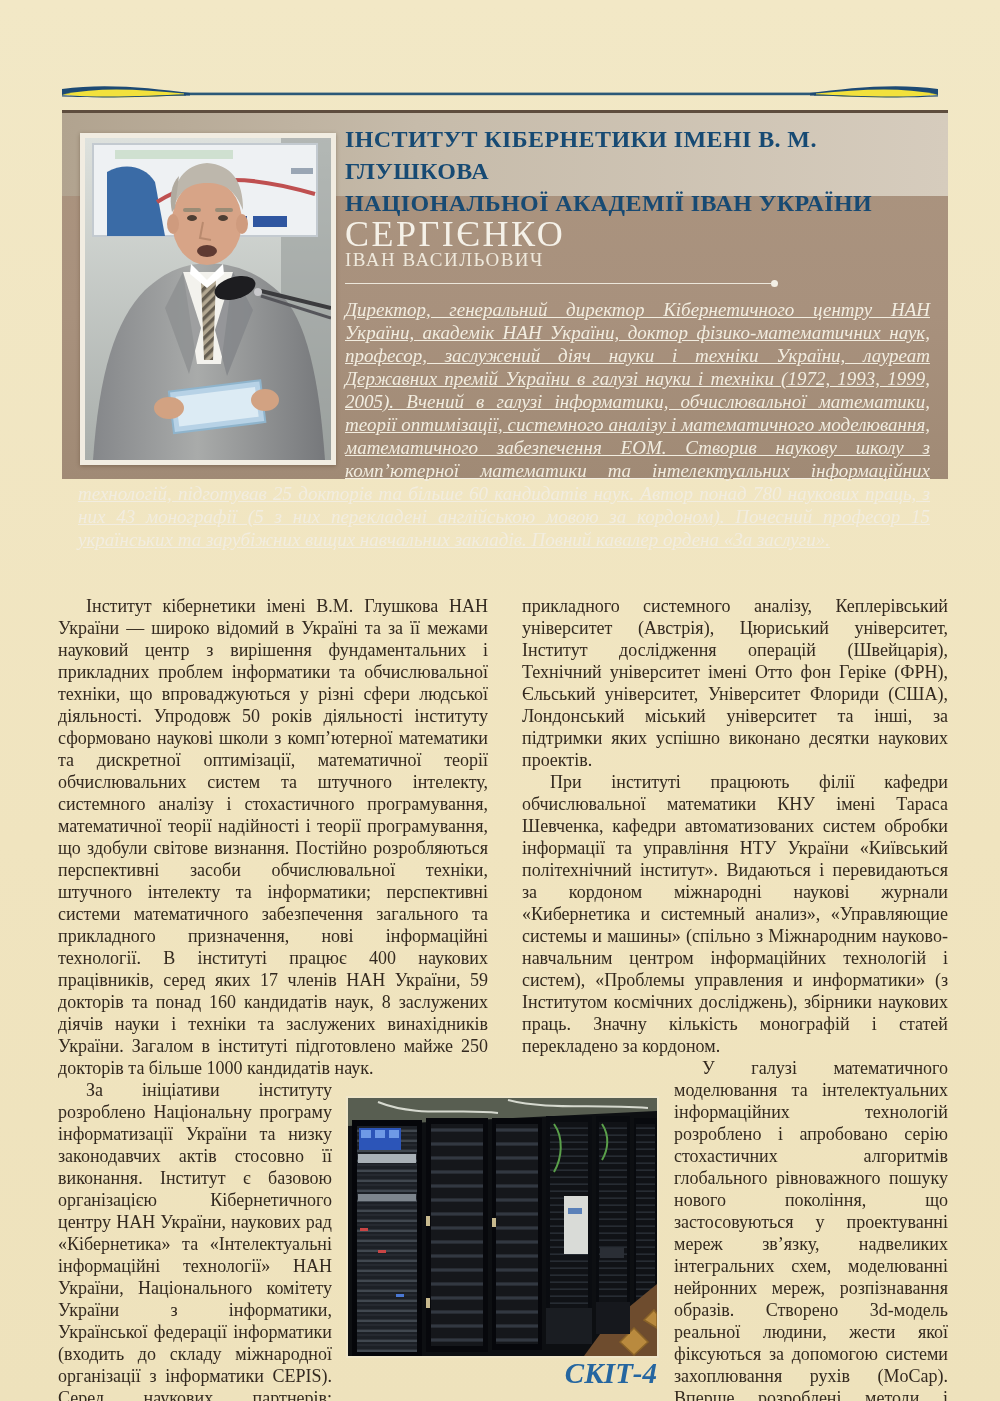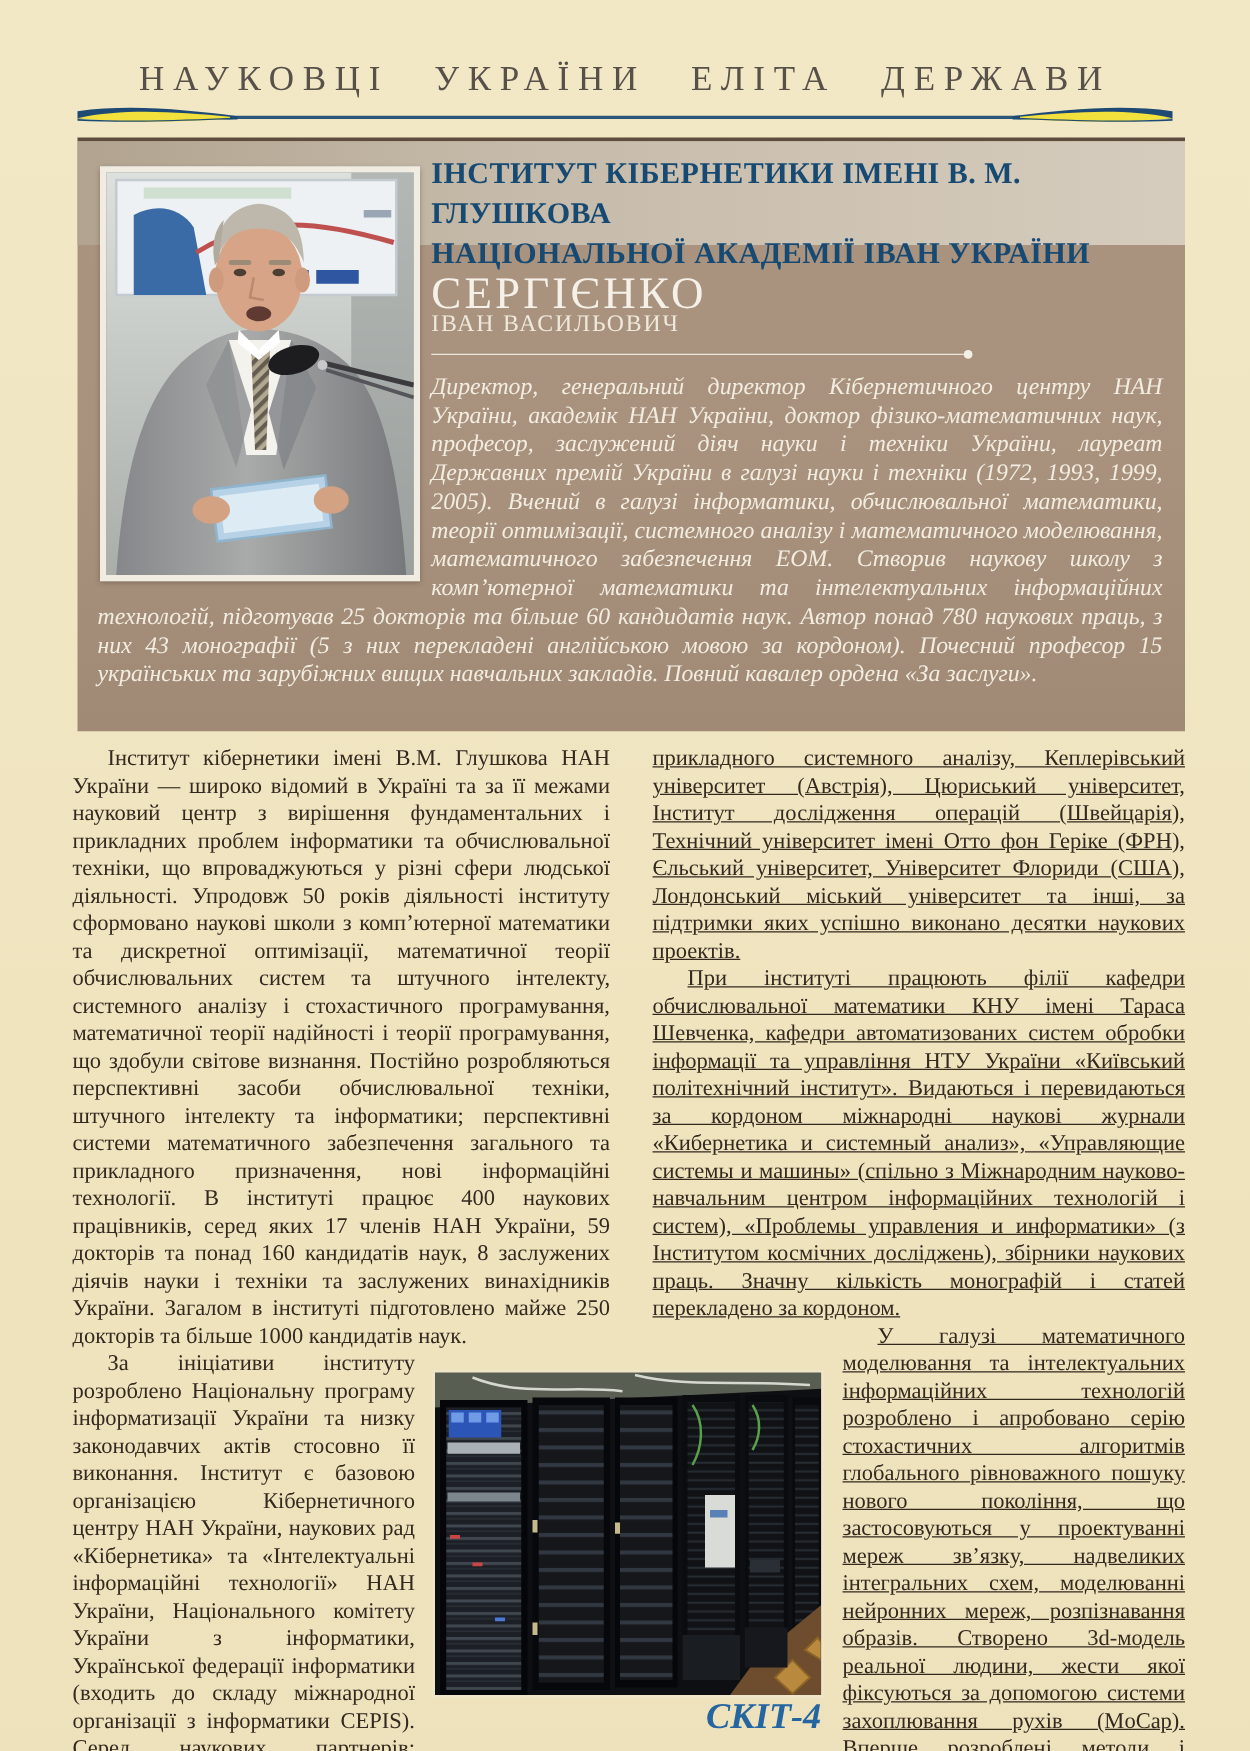--- a/index.html
+++ b/index.html
@@ -10,21 +10,21 @@
     font-family:"Liberation Serif","DejaVu Serif",serif;
   }
   .masthead-title{
     position:absolute;left:0;top:48px;width:1000px;text-align:center;
     font-size:28px;letter-spacing:7px;word-spacing:22px;color:#58514a;
     font-weight:normal;
   }
   .ribbon{position:absolute;left:0;top:80px;width:1000px;height:26px;}
   
   .profile-box{
-    position:absolute;left:62px;top:110px;width:886px;height:475px;
+    position:absolute;left:62px;top:110px;width:886px;height:369px;
     background:linear-gradient(180deg,#ab947f 0%,#a8917d 55%,#a08a75 100%);
     border-top:3px solid #5e4d3e;box-sizing:border-box;
   }
   .profile-band{
     position:absolute;left:0;top:0;width:100%;height:83px;
     background:linear-gradient(90deg,#b1a38f 0%,#c6bbaa 40%,#d6ccbd 100%);
   }
   .portrait-frame{
     position:absolute;left:18px;top:20px;width:246px;height:322px;
     border:5px solid #f1ece1;background:#9aa09c;box-shadow:0 1px 4px rgba(60,40,20,.35);
@@ -47,50 +47,50 @@
     position:absolute;left:283px;top:170px;width:426px;height:1px;background:#ece7db;
   }
   .rule .dot{
     position:absolute;right:-7px;top:-3px;width:7px;height:7px;border-radius:50%;
     background:#f3efe5;
   }
   .bio{
     position:absolute;left:16px;top:185px;width:852px;
     color:#f2ede0;font-style:italic;font-size:19px;line-height:23px;
     text-align:justify;
+    text-decoration:underline;
   }
   .bio-photo-gap{float:left;width:267px;height:163px;}
   
   .col{
     position:absolute;top:595px;height:806px;color:#33291f;
     font-size:18px;line-height:22px;text-align:justify;
   }
   .col-left{left:58px;width:430px;}
-  .col-right{left:522px;width:426px;text-decoration:underline;}
+  .col-right{left:522px;width:426px;}
   .para{margin:0;}
   .indent{text-indent:28px;}
   .spacer-left-col{float:right;width:156px;height:296px;margin-top:22px;}
   .spacer-right-col{float:left;width:152px;height:296px;margin-top:66px;}
   
   .servers-figure{position:absolute;left:348px;top:1098px;width:309px;margin:0;}
   .servers-photo{
     width:309px;height:258px;display:block;background:#101216;
     outline:2px solid #efe6c9;
   }
   .servers-caption{
     margin-top:5px;text-align:right;color:#2566a0;font-style:italic;
     font-weight:bold;font-size:29px;line-height:24px;
   }
 </style>
 </head>
 <body>
 
 <div class="page">
 
-  <div class="masthead-title">НАУКОВЦІ УКРАЇНИ ЕЛІТА ДЕРЖАВИ</div>
 
   <svg class="ribbon" viewBox="0 0 1000 26" aria-hidden="true">
     <rect x="70" y="12.6" width="860" height="2.6" fill="#2b5878"></rect>
     <g id="swooshL">
       <path d="M62,9 C105,3 150,8 190,13 L190,15.6 C150,15.6 105,12.5 62,15 Z" fill="#1d4a74"></path>
       <path d="M62,14.5 C100,6.5 140,9.5 184,13.4 L184,15.2 C140,17.6 100,18.6 62,14.5 Z" fill="#f2e13c"></path>
       <path d="M62,15.2 C110,17.8 150,15.6 186,14.2 L186,15.4 C150,16.4 110,18.6 62,16.6 Z" fill="#1d4a74"></path>
     </g>
     <use href="#swooshL" transform="translate(1000,0) scale(-1,1)"></use>
   </svg>

